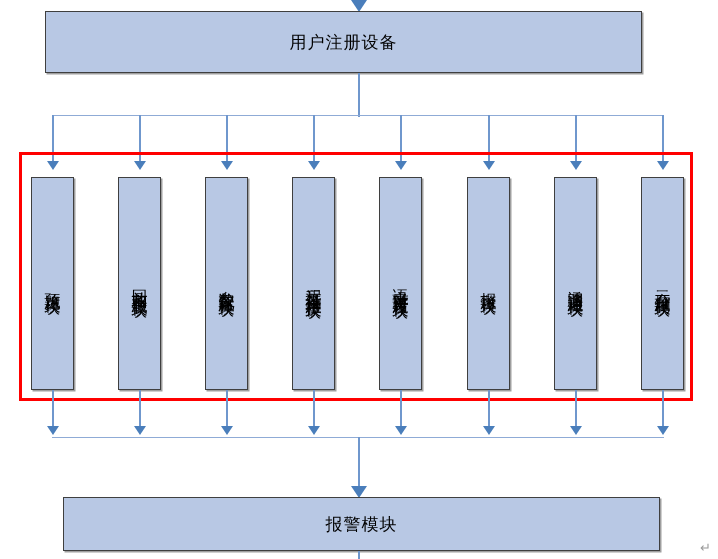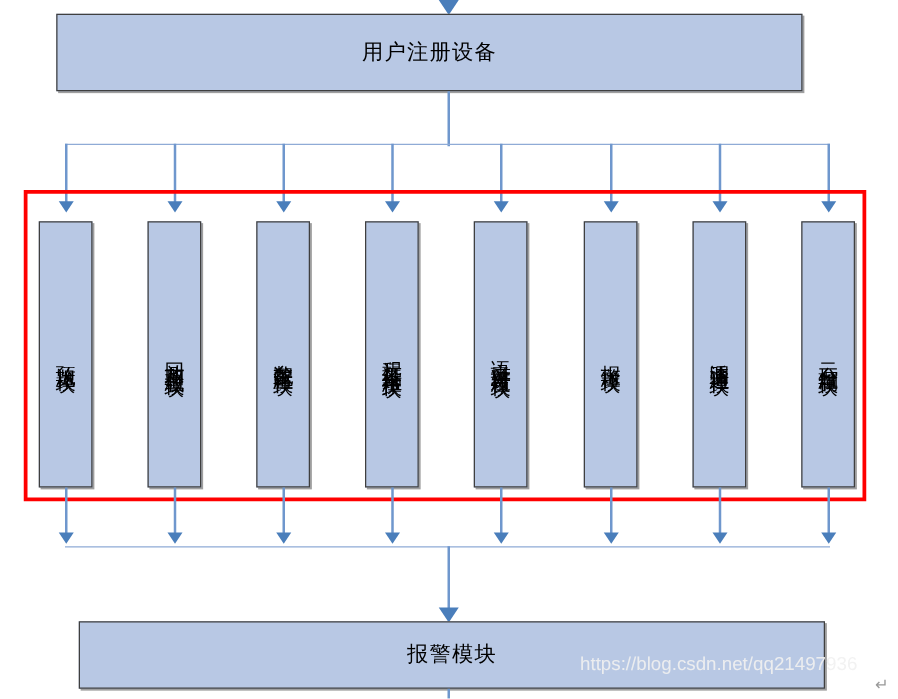--- a/index.html
+++ b/index.html
@@ -219,17 +219,16 @@
 
   <div class="v-line" style="left:358px; top:437px; height:52px;"></div>
   <div class="arrow-down big" style="left:351px; top:486px;"></div>
 
   <div class="proc-box wide-box" style="left:63px; top:497px; width:597px; height:54px;">
     <div class="line-cn">报警模块</div>
   </div>
 
   <div class="v-line" style="left:358px; top:551px; height:8px;"></div>
 
-  <div class="watermark" style="left:464px; top:523px;">https://blog.csdn.net/qq21497936</div>
 
   <div class="pilcrow" style="left:700px; top:540px;">↵</div>
 
 </div>
 
 </body></html>

